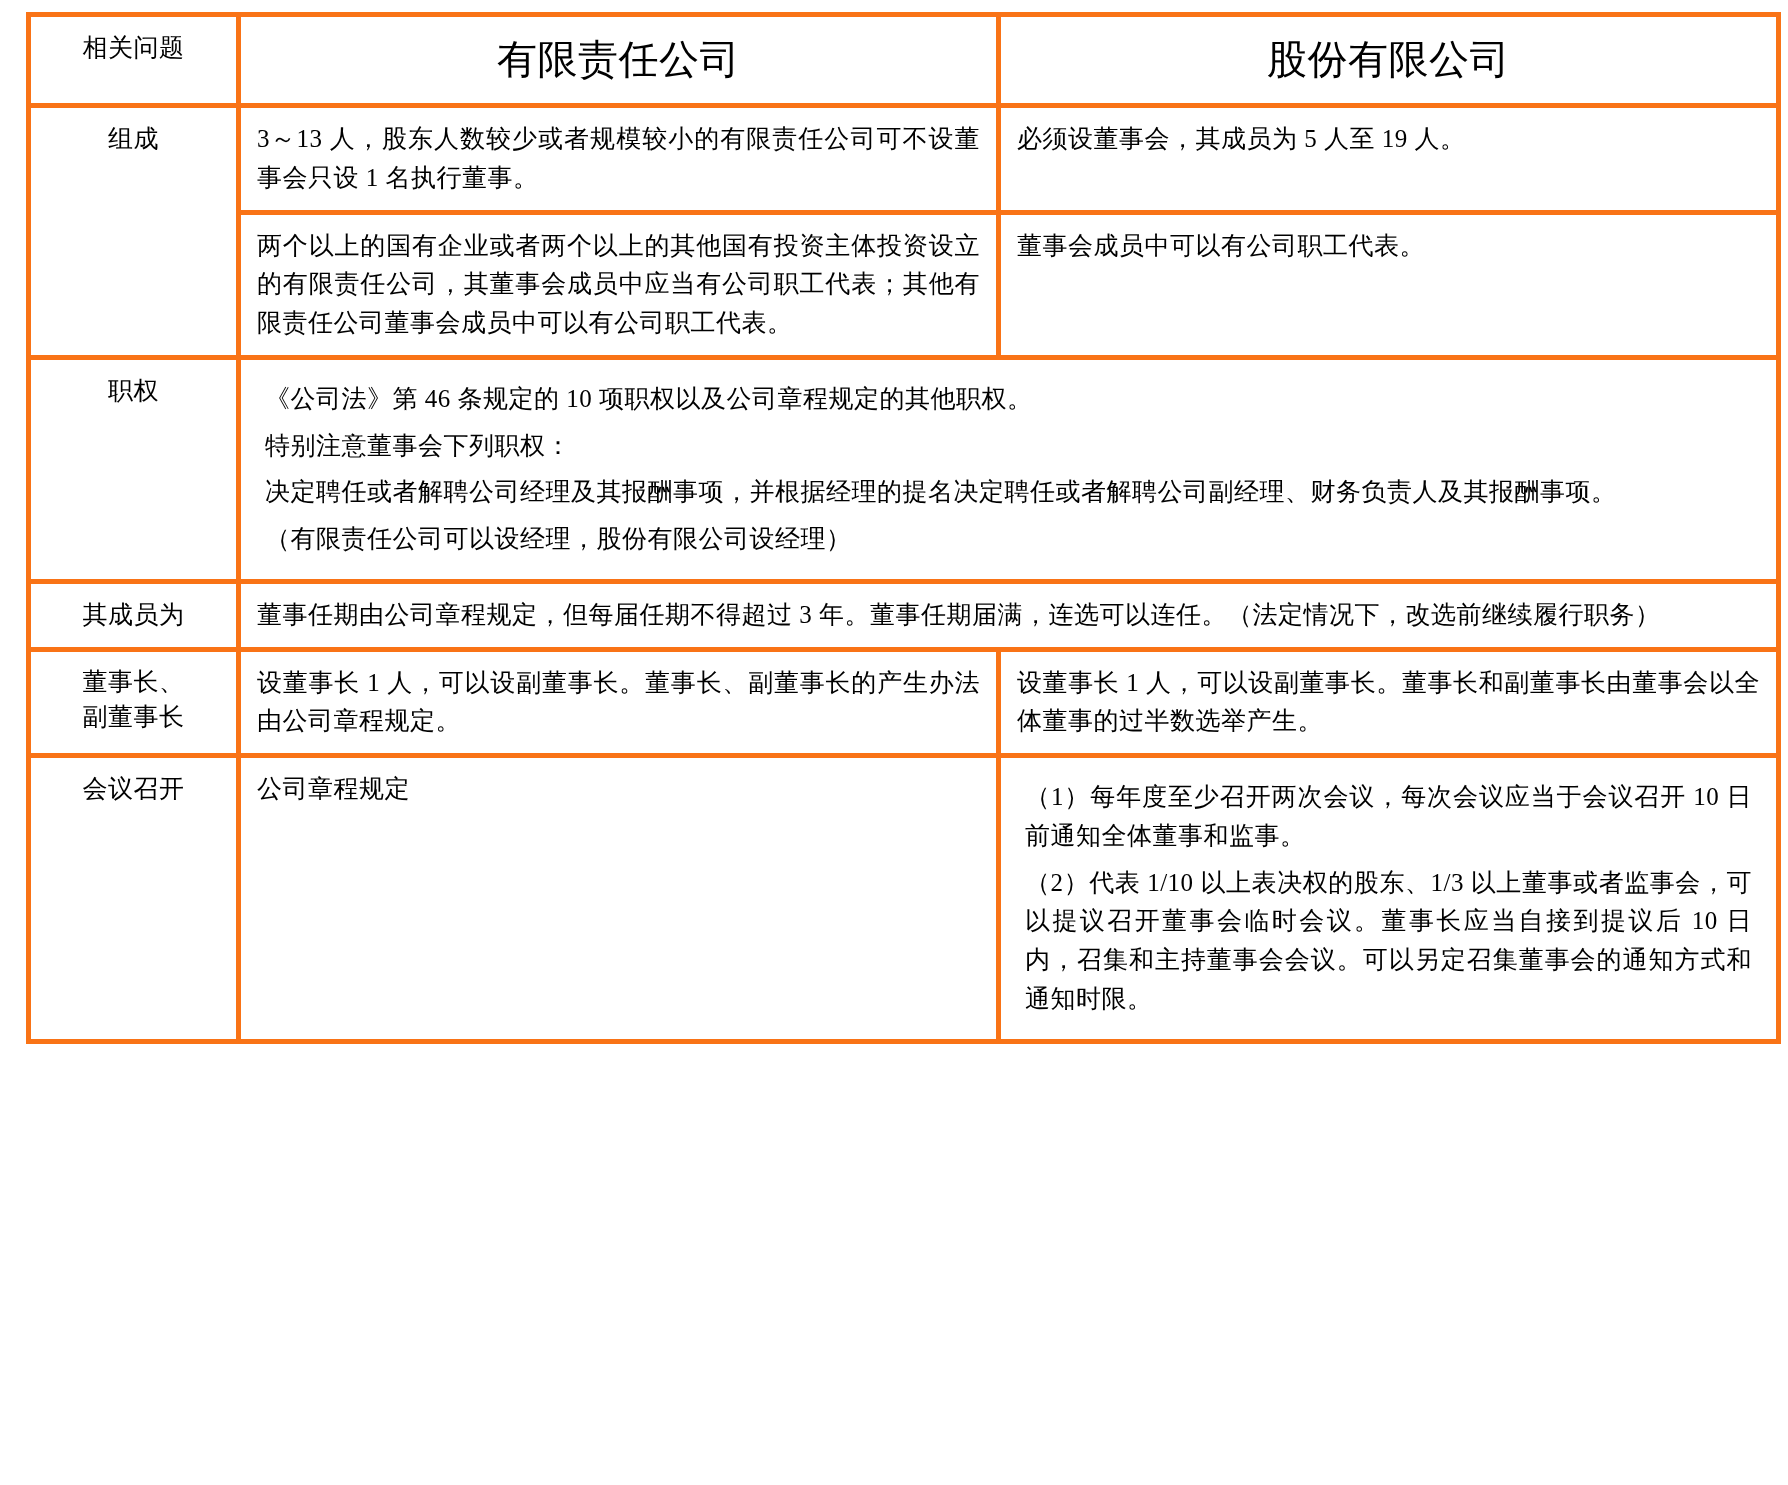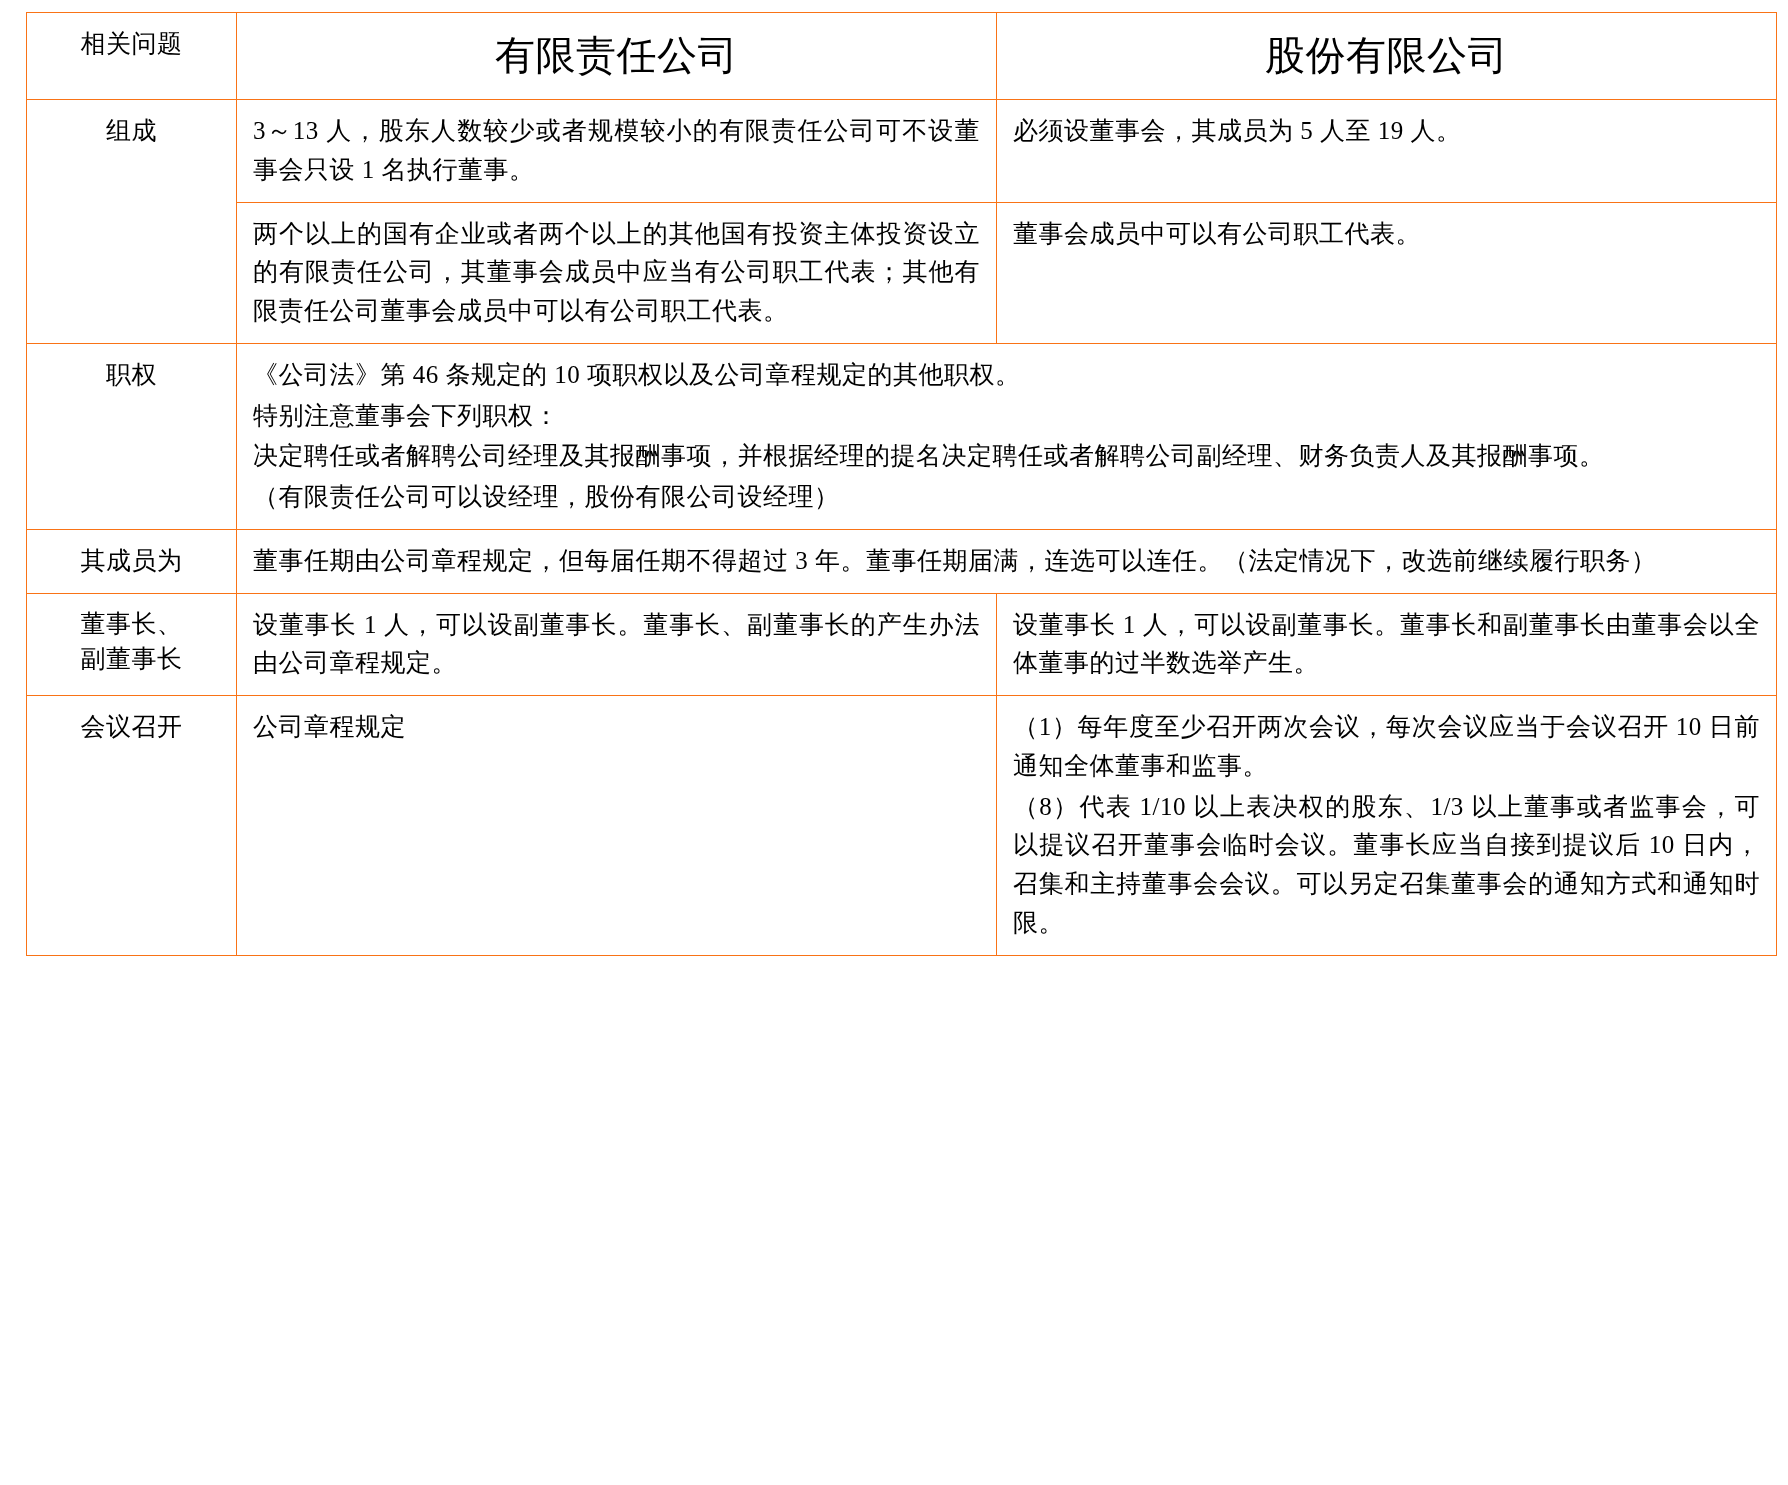--- a/index.html
+++ b/index.html
@@ -20,21 +20,21 @@
     box-sizing: border-box;
     padding: 0;
   }
   table.cmp {
     border-collapse: collapse;
     width: 1750px;
     margin: 12px 0 0 26px;
     table-layout: fixed;
   }
   table.cmp td {
-    border: 1px solid #f97316;
+    border: 5px solid #f97316;
     vertical-align: top;
     padding: 12px 16px 12px 16px;
     font-size: 25px;
     line-height: 1.55;
     letter-spacing: 0.5px;
   }
   .col-a { width: 210px; }
   .col-b { width: 760px; }
   .col-c { width: 780px; }
 
@@ -55,21 +55,21 @@
   .rowlabel.two-line { line-height: 1.4; }
 
   td.body {
     text-align: justify;
     text-justify: inter-ideograph;
   }
   td.vmid {
     vertical-align: middle;
   }
   .p {
-    margin: 0;
+    margin: 8px;
   }
   .p + .p {
     margin-top: 2px;
   }
 </style>
 </head>
 <body>
 
 <div class="page">
   <table class="cmp">
@@ -117,18 +117,18 @@
         </td>
         <td class="body vmid">设董事长 1 人，可以设副董事长。董事长、副董事长的产生办法由公司章程规定。</td>
         <td class="body">设董事长 1 人，可以设副董事长。董事长和副董事长由董事会以全体董事的过半数选举产生。</td>
       </tr>
 
       <tr>
         <td class="rowlabel">会议召开</td>
         <td class="body vmid">公司章程规定</td>
         <td class="body">
           <div class="p">（1）每年度至少召开两次会议，每次会议应当于会议召开 10 日前通知全体董事和监事。</div>
-          <div class="p">（8）代表 1/10 以上表决权的股东、1/3 以上董事或者监事会，可以提议召开董事会临时会议。董事长应当自接到提议后 10 日内，召集和主持董事会会议。可以另定召集董事会的通知方式和通知时限。</div>
+          <div class="p">（2）代表 1/10 以上表决权的股东、1/3 以上董事或者监事会，可以提议召开董事会临时会议。董事长应当自接到提议后 10 日内，召集和主持董事会会议。可以另定召集董事会的通知方式和通知时限。</div>
         </td>
       </tr>
     </tbody>
   </table>
 </div>
 
 </body></html>

